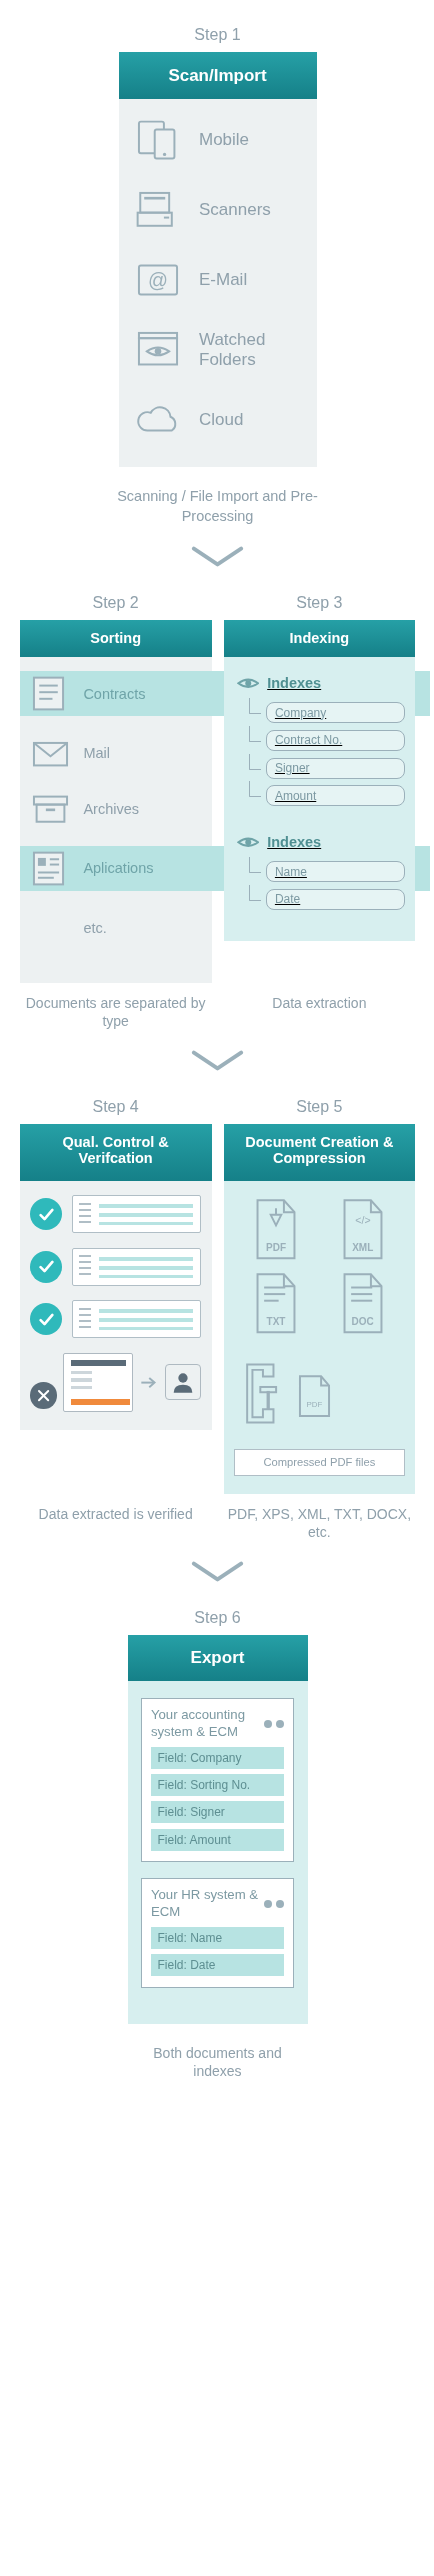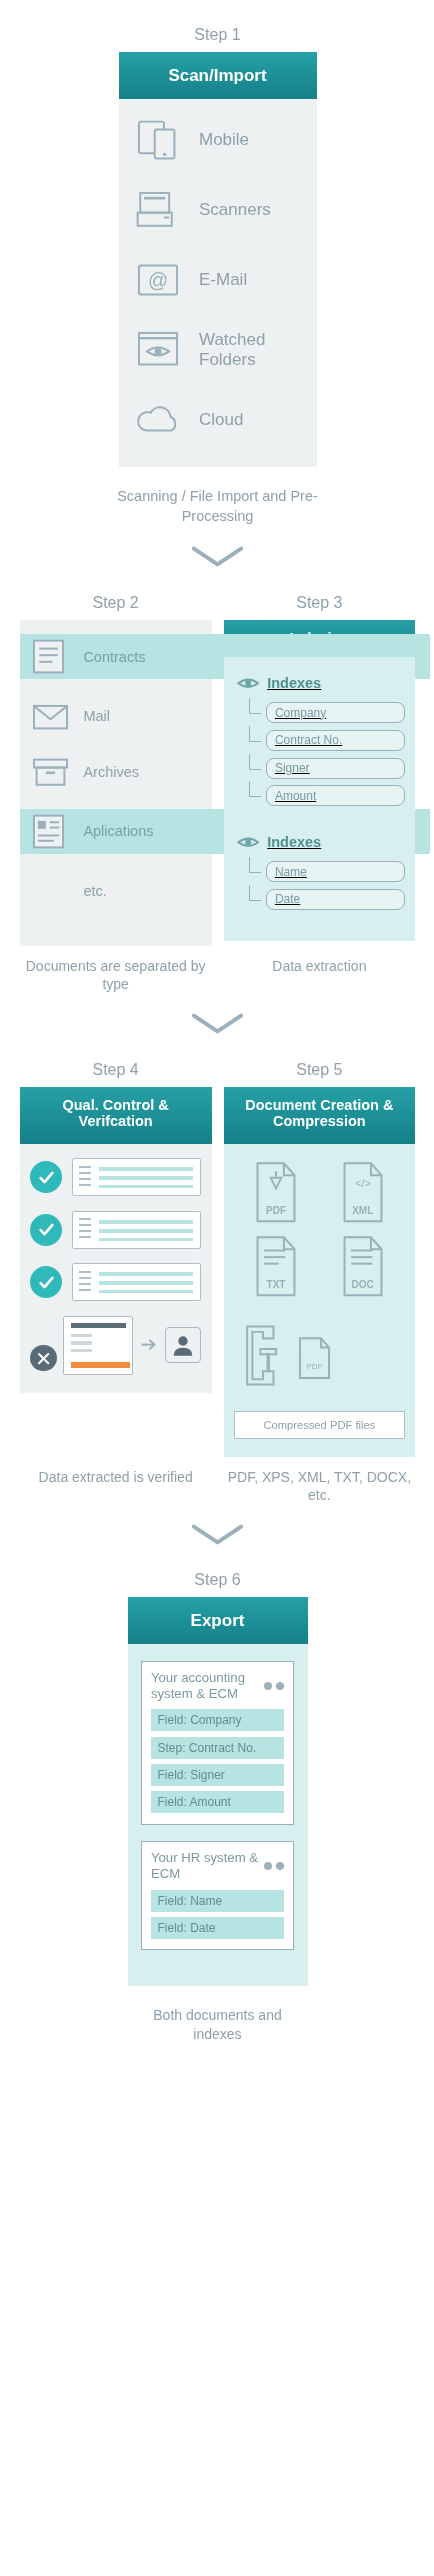--- a/index.html
+++ b/index.html
@@ -315,20 +315,21 @@
   </div>
 </div>
 <div class="caption">Scanning / File Import and Pre-Processing</div>
 <svg class="chevron" width="53" height="21" viewBox="0 0 80 32">
     <use href="#chevron-down"></use>
   </svg>
 
 <div class="pair">
   <div class="col">
     <div class="step-label">Step 2</div>
+    <div class="step-header small">Sorting</div>
     <div class="col-body-gray" style="overflow:visible;">
 
       <div class="link-row">
         <div class="inner">
           <div class="sort-icon">
             <svg viewBox="0 0 62 56">
                 <rect x="6" y="4" width="44" height="48" fill="#edf1f2" stroke="#9bb0ba" stroke-width="3"></rect>
                 <line x1="14" y1="16" x2="42" y2="16" stroke="#9bb0ba" stroke-width="3"></line>
                 <line x1="14" y1="26" x2="42" y2="26" stroke="#9bb0ba" stroke-width="3"></line>
                 <line x1="14" y1="36" x2="34" y2="36" stroke="#9bb0ba" stroke-width="3"></line>
@@ -562,21 +563,21 @@
   <div class="step6-body">
     <div class="sys-card">
       <div class="sys-head">
         <span>Your accounting system &amp; ECM</span>
         <span class="sys-dots">
             <span></span>
             <span></span>
           </span>
       </div>
       <div class="sys-field">Field: Company</div>
-      <div class="sys-field">Step: Contract No.</div>
+      <div class="sys-field">Field: Sorting No.</div>
       <div class="sys-field">Field: Signer</div>
       <div class="sys-field">Field: Amount</div>
     </div>
     <div class="sys-card">
       <div class="sys-head">
         <span>Your HR system &amp; ECM</span>
         <span class="sys-dots">
             <span></span>
             <span></span>
           </span>

